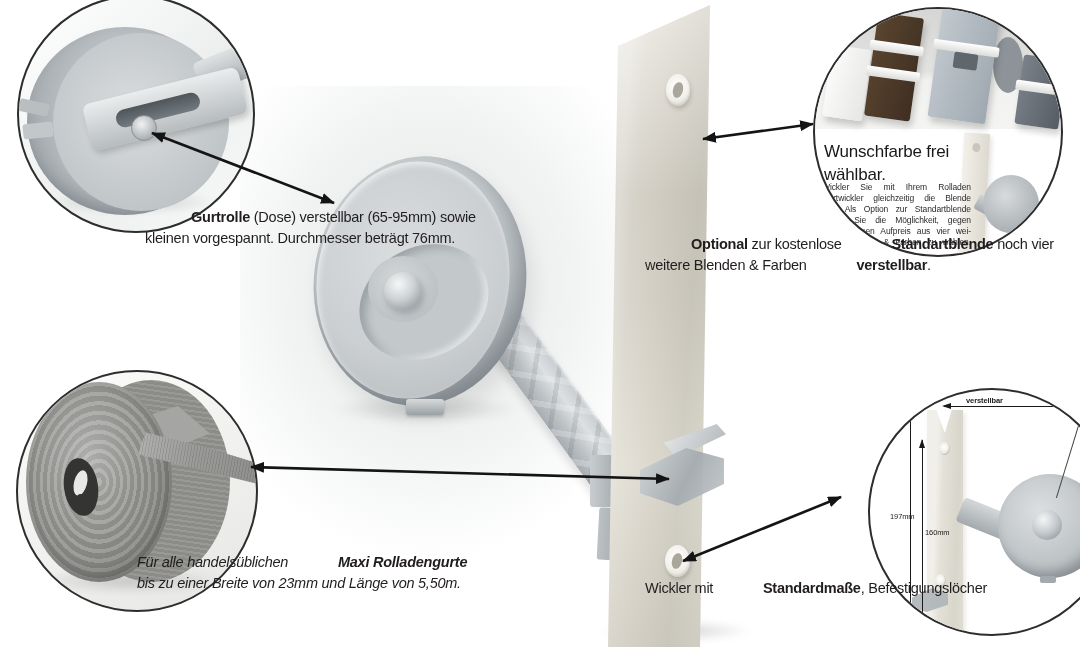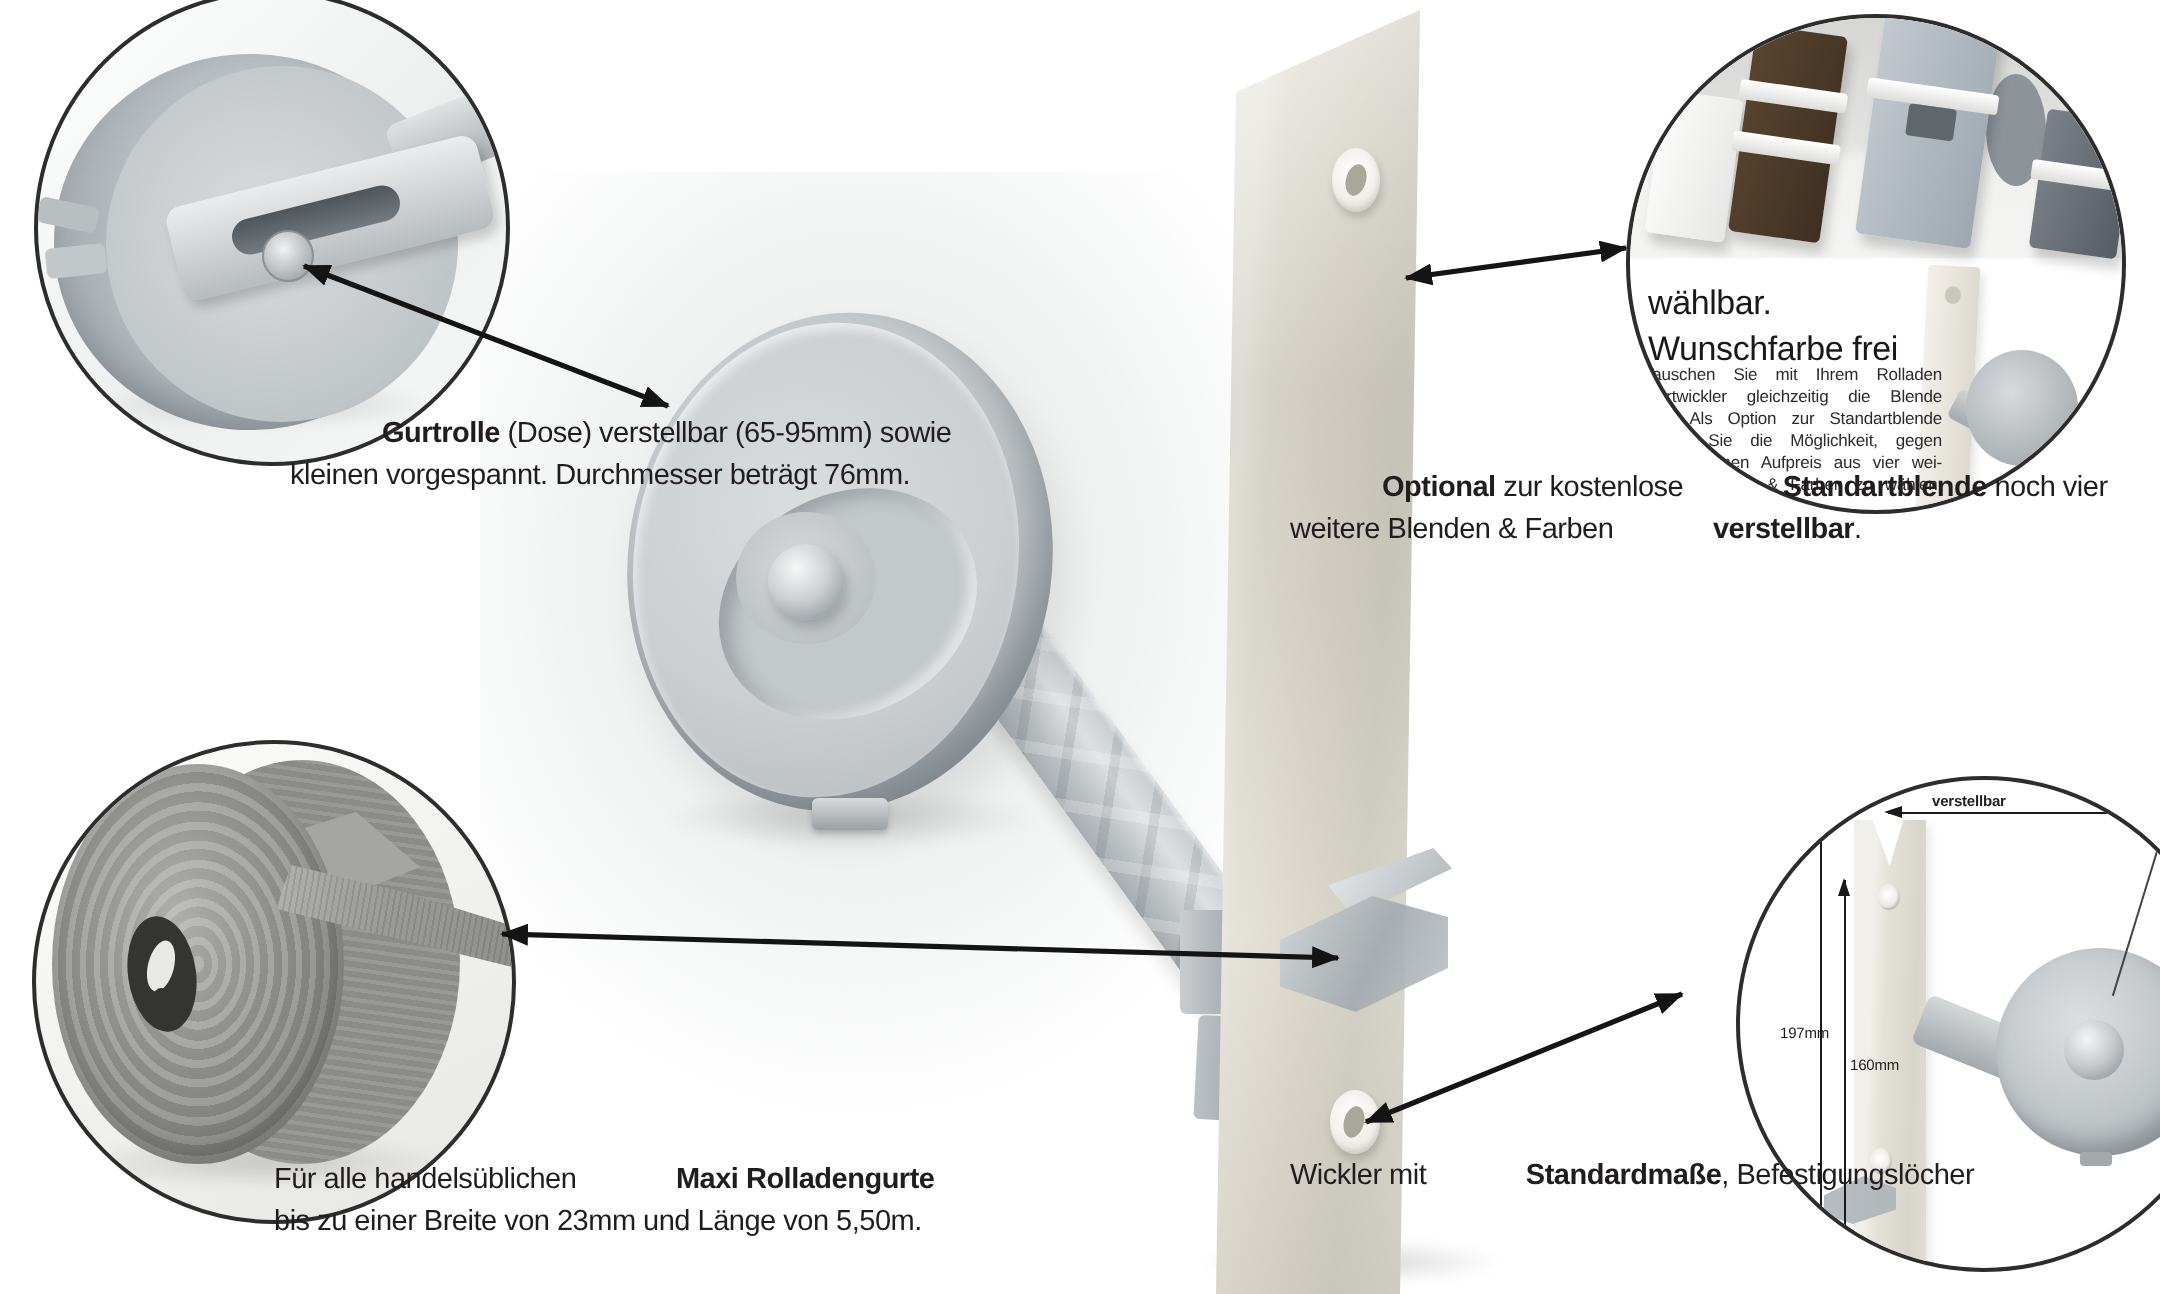--- a/index.html
+++ b/index.html
@@ -200,25 +200,25 @@
     <div class="abs blende" style="left:204px;top:48px;width:44px;height:70px;background:linear-gradient(100deg,#7b828a,#565c63);">
       <div class="abs strap" style="left:-4px;top:26px;width:52px;"></div>
     </div>
   </div>
   <div class="abs tr-miniplate">
     <div class="abs" style="left:9px;top:10px;width:8px;height:9px;border-radius:50%;background:#c9c6bc;"></div>
   </div>
   <div class="abs tr-miniarm"></div>
   <div class="abs tr-minidisc"></div>
   <div class="abs tr-head">
+    <div>Wunschfarbe frei</div>
     <div>wählbar.</div>
-    <div>Wunschfarbe frei</div>
   </div>
   <div class="abs tr-para">
-    <div class="jline">Tauschen Sie mit Ihrem Rolladen</div>
+    <div class="jline">Wickler Sie mit Ihrem Rolladen</div>
     <div class="jline">Gurtwickler gleichzeitig die Blende</div>
     <div class="jline">aus. Als Option zur Standartblende</div>
     <div class="jline">haben Sie die Möglichkeit, gegen</div>
     <div class="jline">einen kleinen Aufpreis aus vier wei-</div>
     <div class="jline">teren Blenden &amp; Farben zu wählen.</div>
   </div>
 </div>
 
 <div class="abs inset inset-bl">
   <div class="abs roll-shadow"></div>
@@ -275,20 +275,20 @@
 <div class="abs ann" style="left:145px;top:207px;">
   <div><b>Gurtrolle</b><span> (Dose) verstellbar (65-95mm) sowie</span></div>
   <div><span>kleinen vorgespannt. Durchmesser beträgt 76mm.</span></div>
 </div>
 
 <div class="abs ann" style="left:645px;top:234px;">
   <div><b>Optional</b><span> zur kostenlose </span><b>Standartblende</b><span> noch vier</span></div>
   <div><span>weitere Blenden &amp; Farben </span><b>verstellbar</b><span>.</span></div>
 </div>
 
-<div class="abs ann" style="left:137px;top:580px;">
+<div class="abs ann" style="left:137px;top:552px;font-style:italic;">
   <div><span>Für alle handelsüblichen </span><b>Maxi Rolladengurte</b></div>
   <div><span>bis zu einer Breite von 23mm und Länge von 5,50m.</span></div>
 </div>
 
 <div class="abs ann" style="left:645px;top:578px;">
   <div><span>Wickler mit </span><b>Standardmaße</b><span>, Befestigungslöcher</span></div>
 </div>
 
 </body></html>

